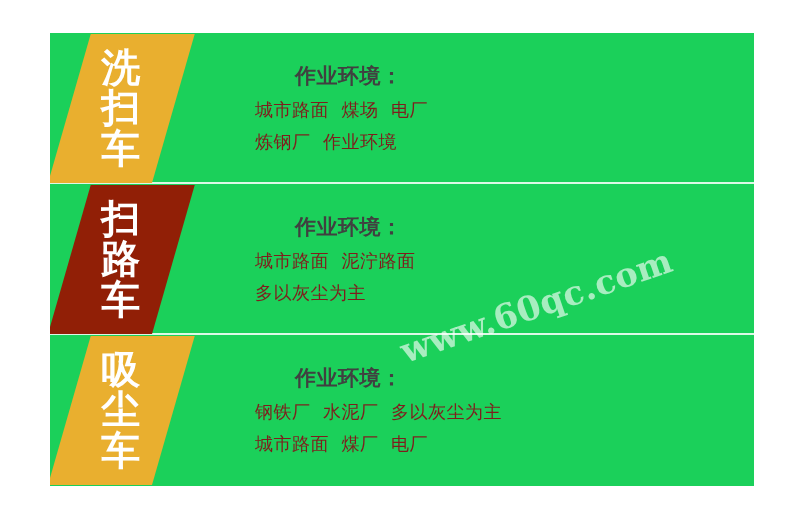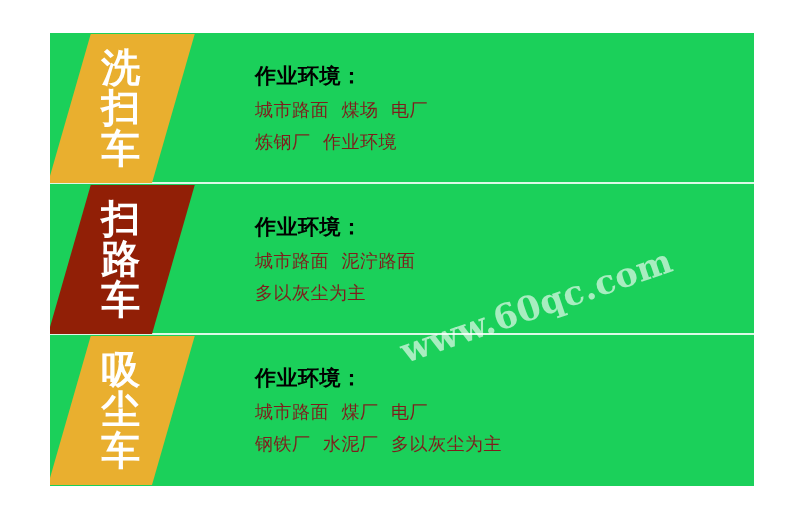--- a/index.html
+++ b/index.html
@@ -98,26 +98,27 @@
     top: 0px;
     width: 495px;
     height: 151px;
     display: flex;
     flex-direction: column;
     justify-content: center;
     gap: 4px;
   }
 
   .env-label {
-    color: #000000;
+    color: #404040;
     font-size: 21px;
     font-weight: bold;
     line-height: 1.5;
     letter-spacing: 0.5px;
     white-space: nowrap;
+    margin-left: 40px;
   }
 
   .env-line {
     color: #7f1d1d;
     font-size: 18px;
     line-height: 1.55;
     letter-spacing: 0.5px;
     white-space: pre;
   }
 
@@ -179,21 +180,21 @@
     <div class="row r3">
       <div class="tag orange">
         <div class="tag-text">
           <span>吸</span>
           <span>尘</span>
           <span>车</span>
         </div>
       </div>
       <div class="content">
         <div class="env-label">作业环境：</div>
+        <div class="env-line">钢铁厂  水泥厂  多以灰尘为主</div>
         <div class="env-line">城市路面  煤厂  电厂</div>
-        <div class="env-line">钢铁厂  水泥厂  多以灰尘为主</div>
       </div>
     </div>
 
     <div class="watermark">www.60qc.com</div>
 
   </div>
 </div>
 
 </body></html>

